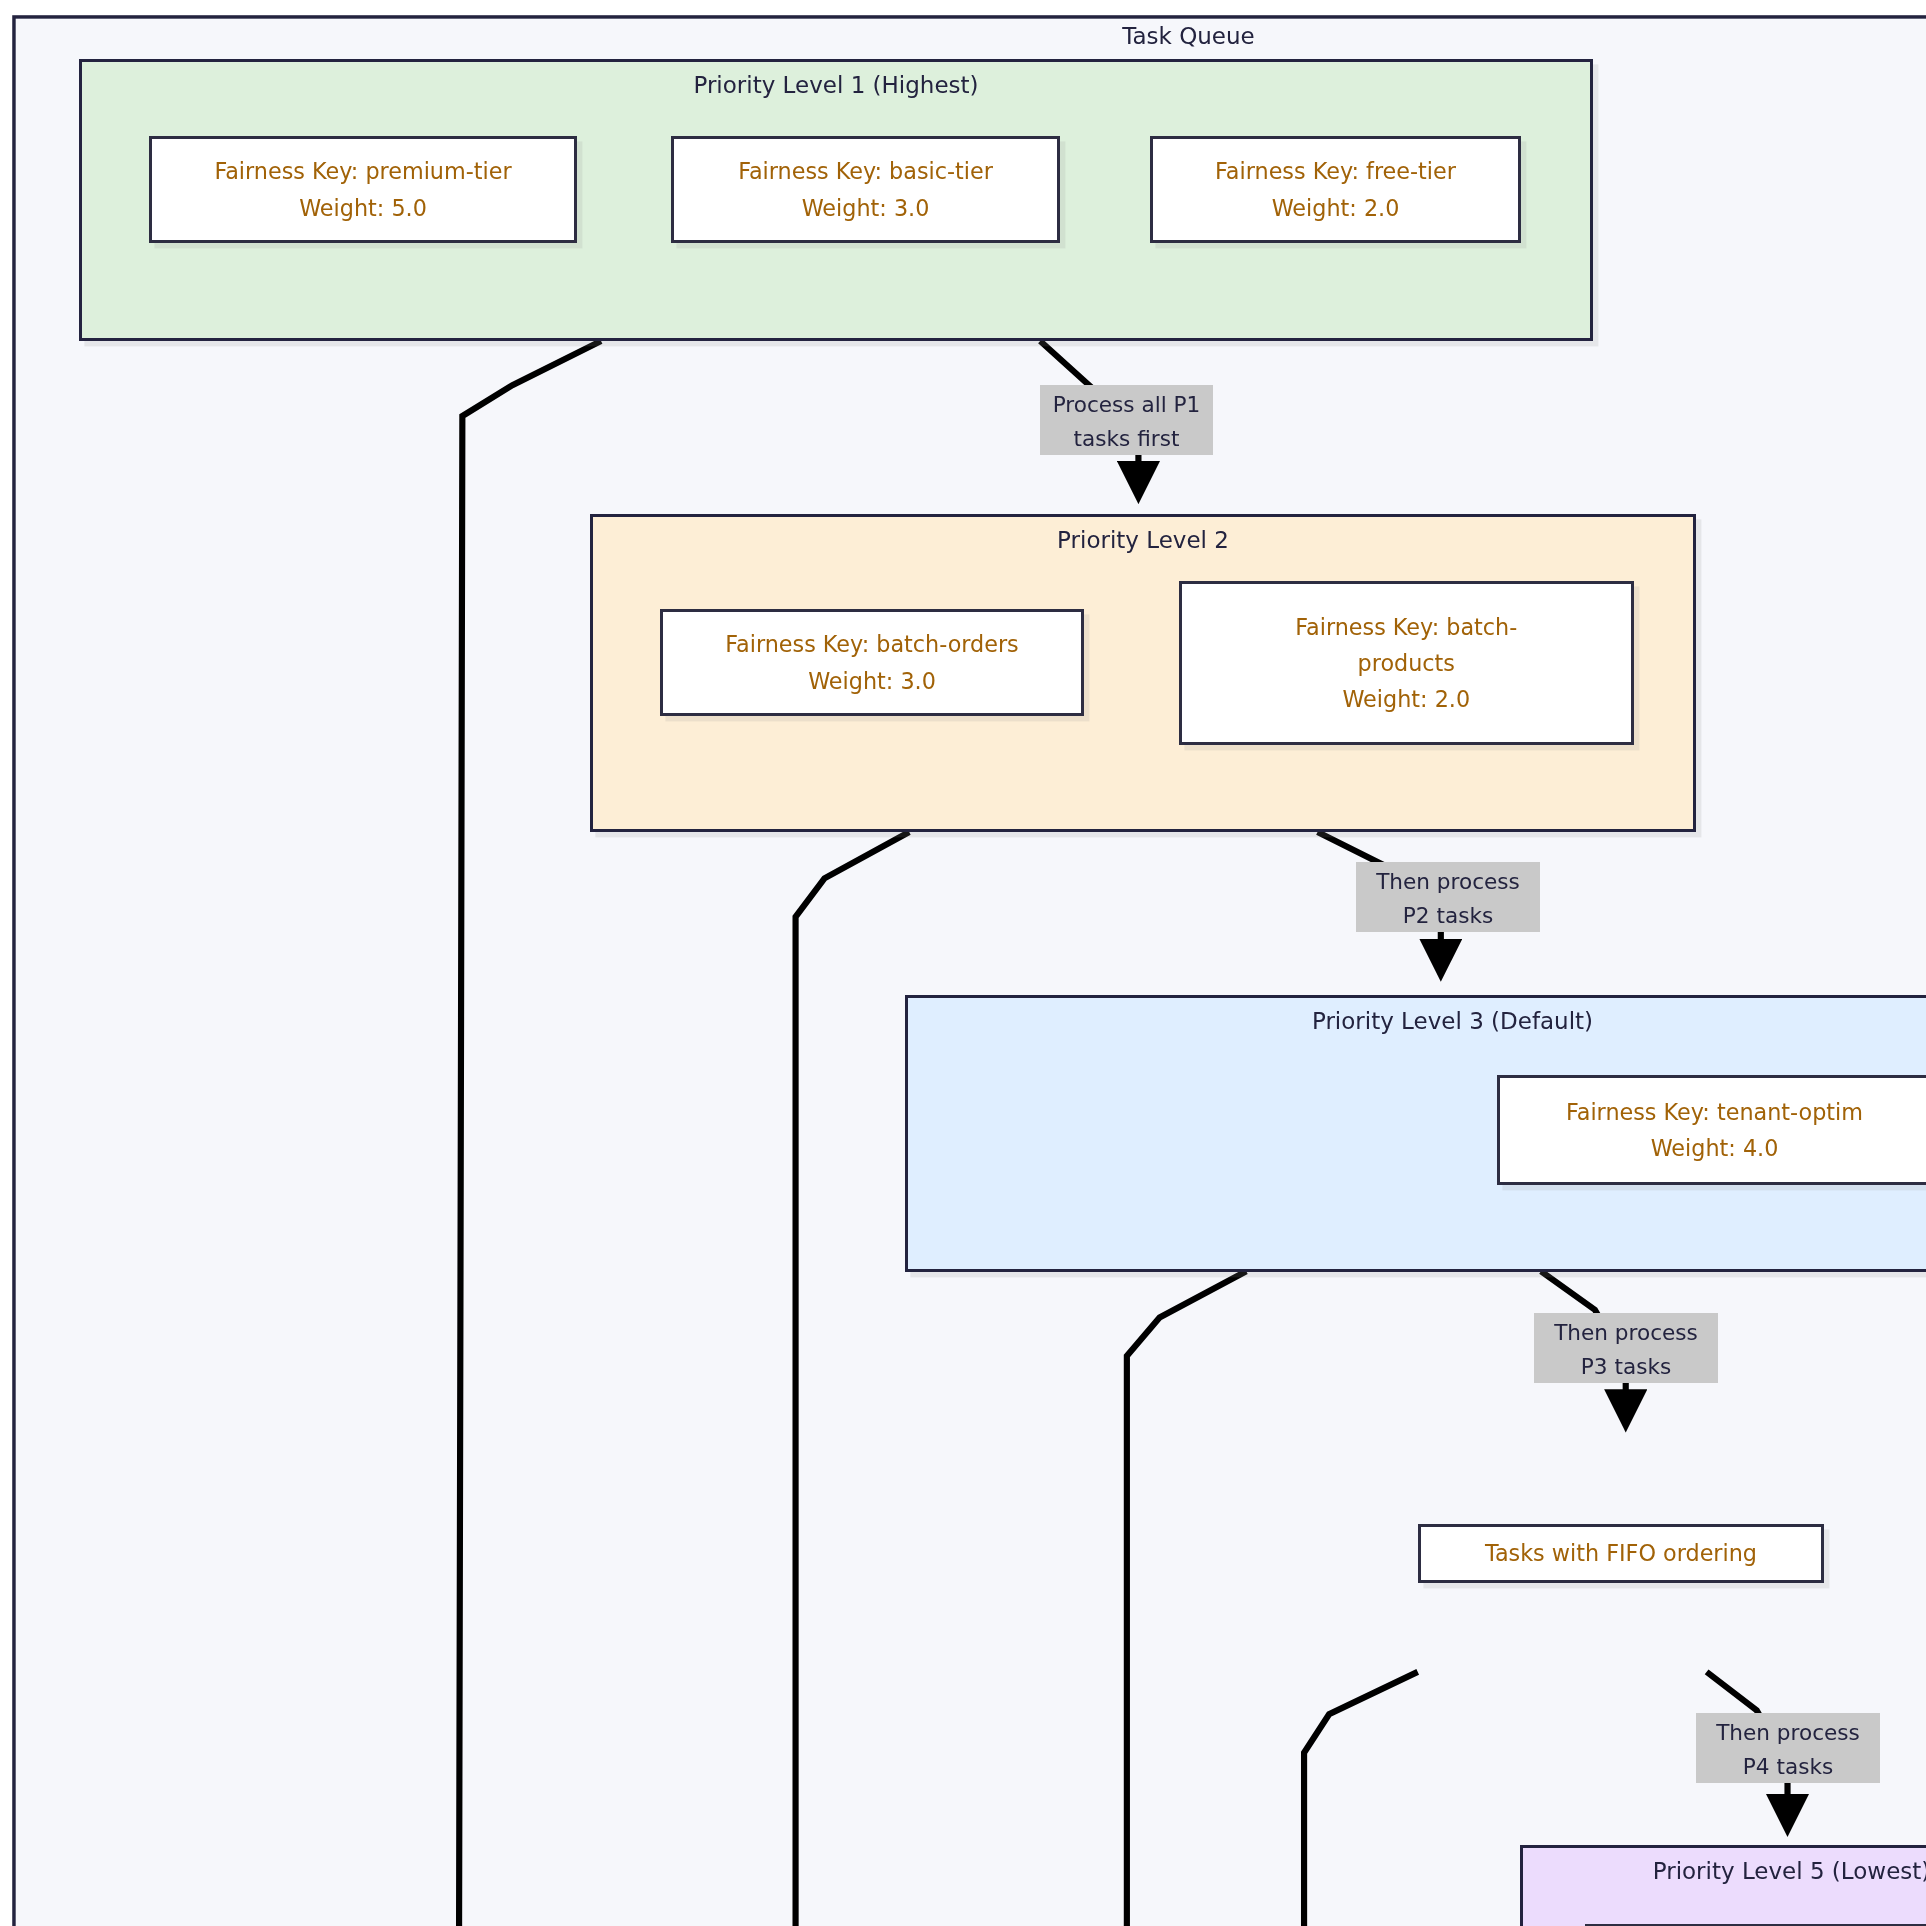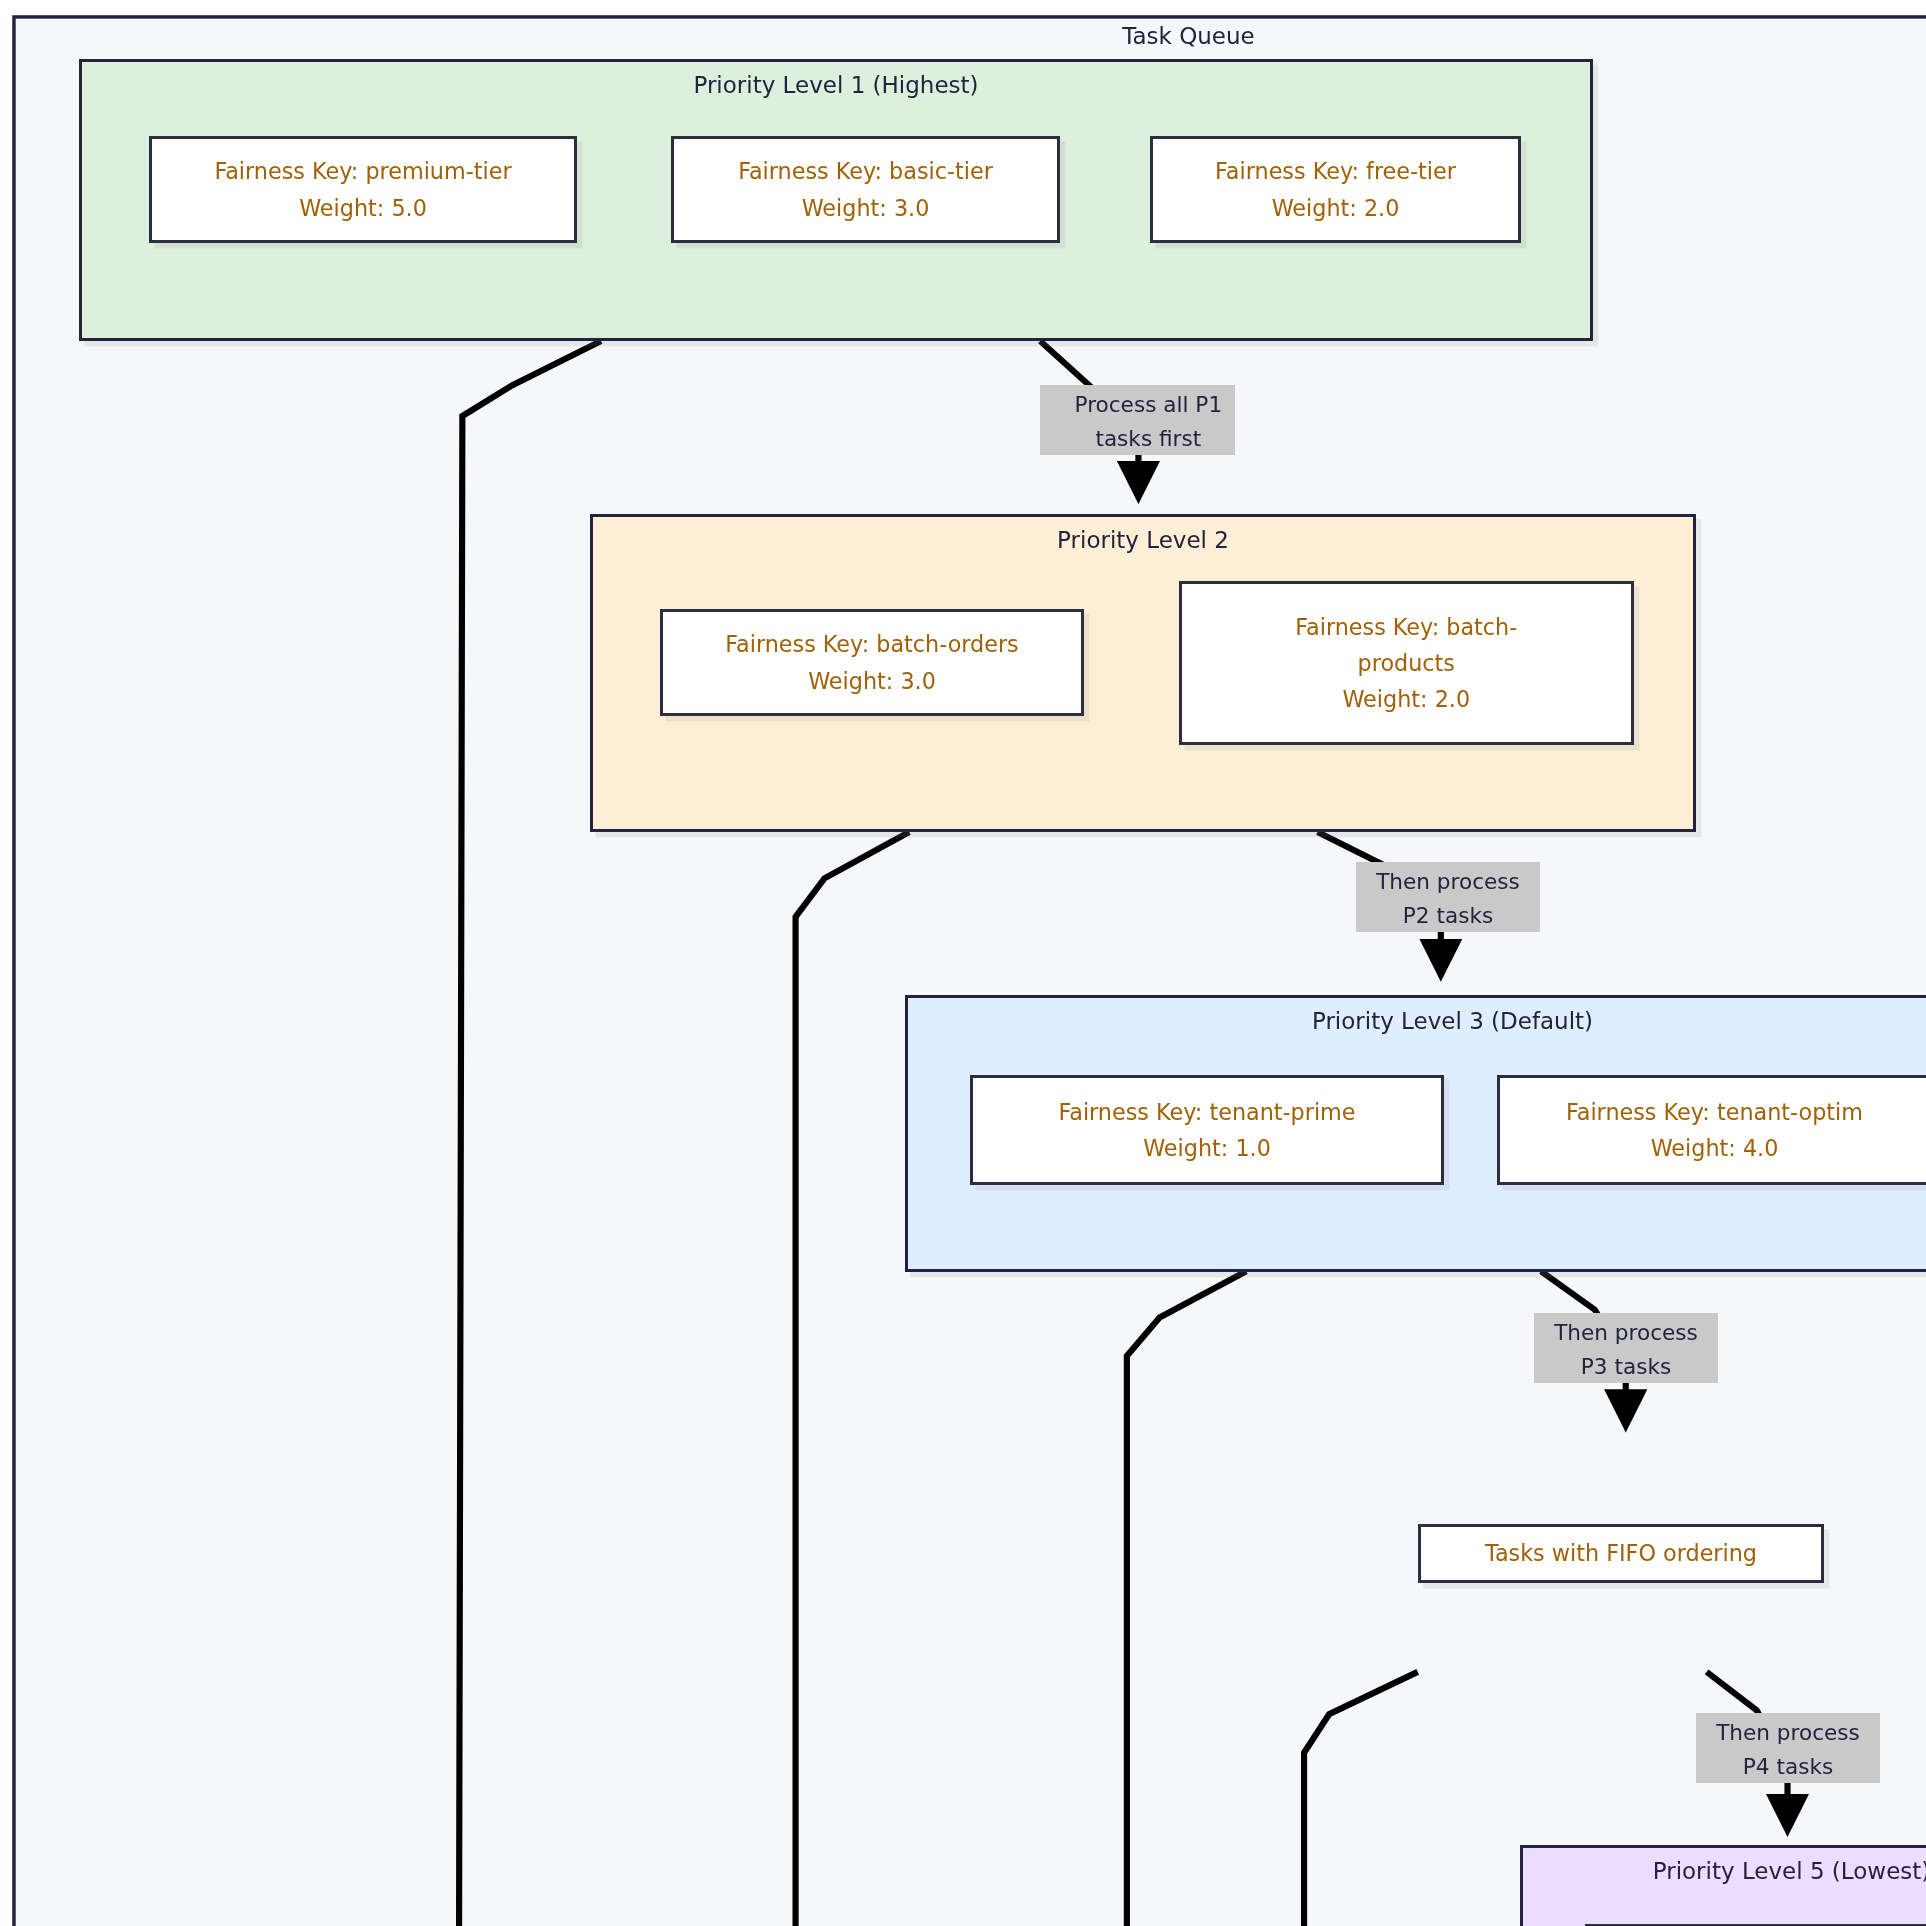--- a/index.html
+++ b/index.html
@@ -118,41 +118,38 @@
   <div class="node" style="left:149px; top:136px; width:428px; height:107px;">
     <span class="txt"><span>Fairness Key: premium-tier</span><br><span>Weight: 5.0</span></span>
   </div>
   <div class="node" style="left:671px; top:136px; width:389px; height:107px;">
     <span class="txt"><span>Fairness Key: basic-tier</span><br><span>Weight: 3.0</span></span>
   </div>
   <div class="node" style="left:1150px; top:136px; width:371px; height:107px;">
     <span class="txt"><span>Fairness Key: free-tier</span><br><span>Weight: 2.0</span></span>
   </div>
 
-  <div class="edge-label" style="left:1040px; top:385px; width:195px; height:70px;padding-left:27px;">Process all P1
+  <div class="edge-label" style="left:1040px; top:385px; width:173px; height:70px;">Process all P1
 tasks first</div>
 
   <div class="cluster" style="left:590px; top:514px; width:1106px; height:318px; background:#fdeed6;">
     <div class="cluster-title" style="top:10.8px;">Priority Level 2</div>
   </div>
   <div class="node" style="left:660px; top:609px; width:424px; height:107px;">
     <span class="txt"><span>Fairness Key: batch-orders</span><br><span>Weight: 3.0</span></span>
   </div>
   <div class="node" style="left:1179px; top:581px; width:455px; height:164px; line-height:1.62;padding-left:8px;">
     <span class="txt"><span>Fairness Key: batch-</span><br><span>products</span><br><span>Weight: 2.0</span></span>
   </div>
 
   <div class="edge-label" style="left:1356px; top:862px; width:184px; height:70px;">Then process
 P2 tasks</div>
 
   <div class="cluster" style="left:905px; top:995px; width:1095px; height:277px; background:#dfeeff;">
     <div class="cluster-title" style="top:10.8px;">Priority Level 3 (Default)</div>
-  </div>
-  <div class="node" style="left:970px; top:1075px; width:474px; height:110px;">
-    <span class="txt"><span>Fairness Key: tenant-prime</span><br><span>Weight: 1.0</span></span>
   </div>
   <div class="node" style="left:1497px; top:1075px; width:435px; height:110px;">
     <span class="txt"><span>Fairness Key: tenant-optim</span><br><span>Weight: 4.0</span></span>
   </div>
 
   <div class="edge-label" style="left:1534px; top:1313px; width:184px; height:70px;">Then process
 P3 tasks</div>
 
   <div class="node" style="left:1418px; top:1524px; width:406px; height:59px;">
     <span class="txt">Tasks with FIFO ordering</span>

